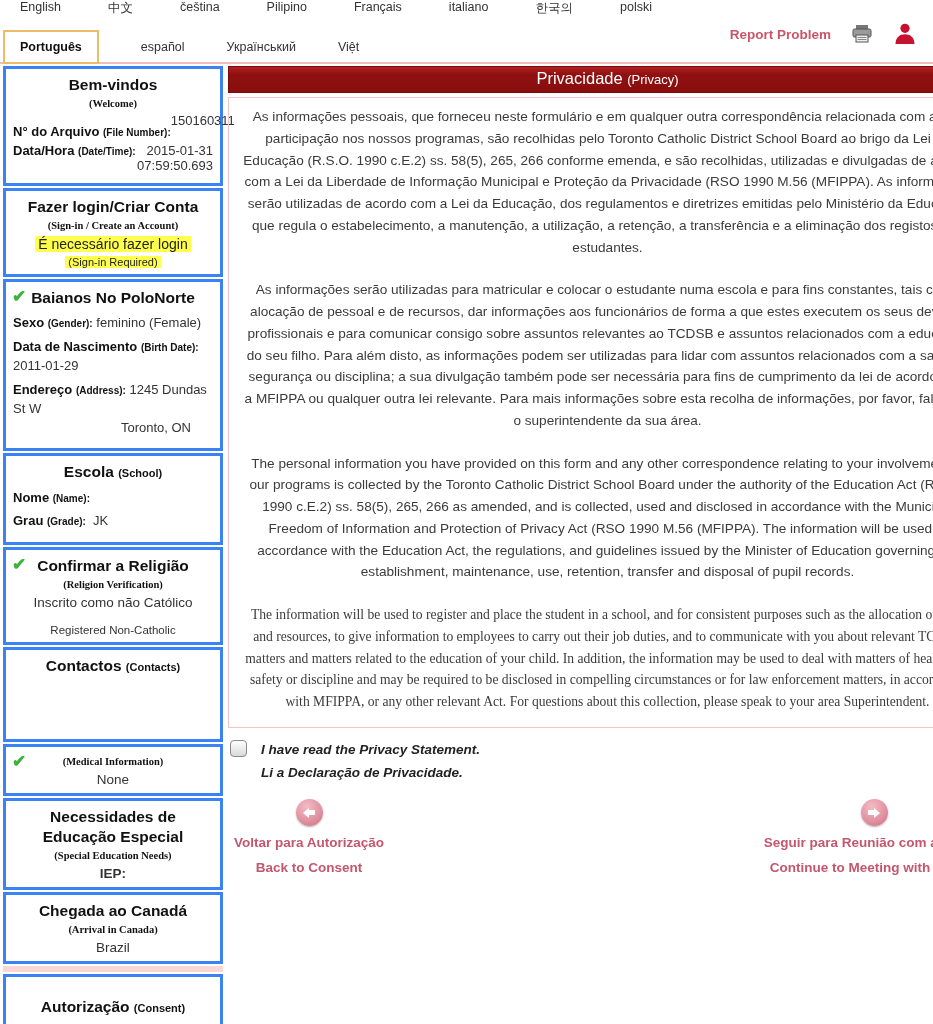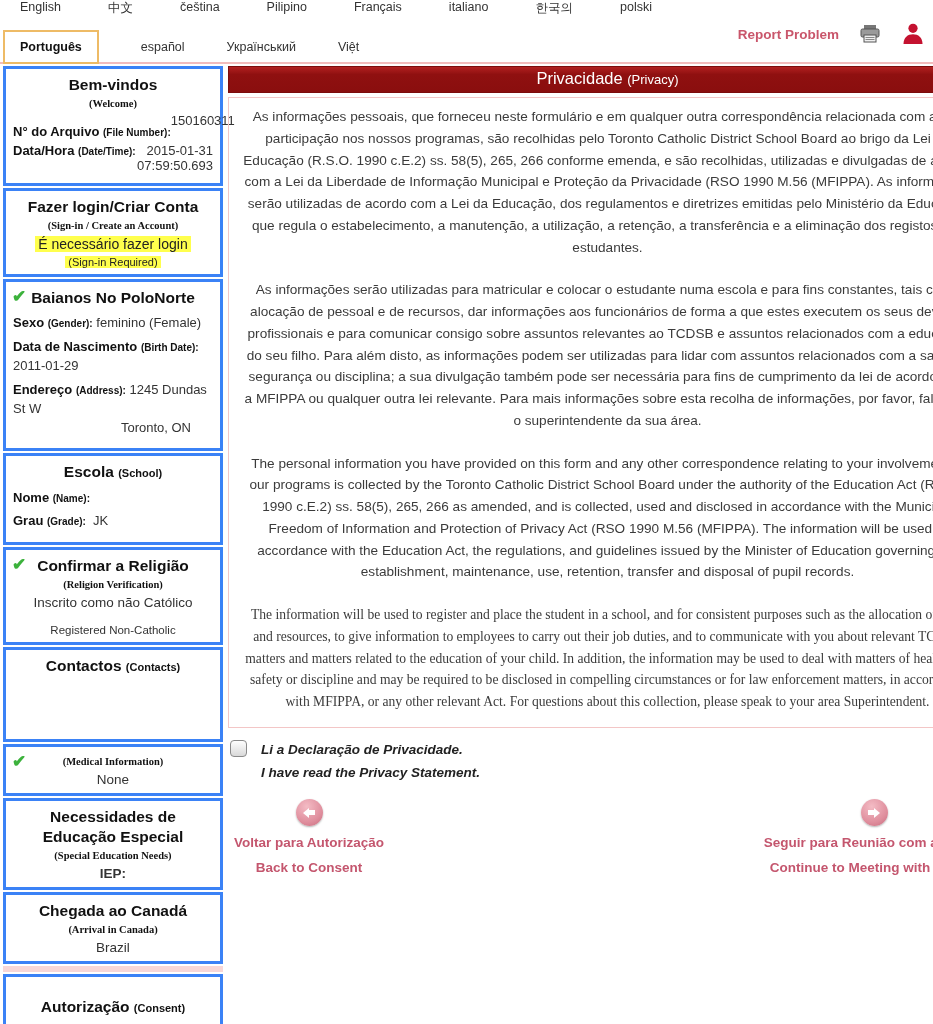--- a/index.html
+++ b/index.html
@@ -6,21 +6,21 @@
   body{
     width:933px;height:1024px;position:relative;overflow:hidden;
     background:#fff;font-family:"Liberation Sans", sans-serif;color:#222;
   }
   
   .topbar{position:relative;height:62px;background:#fff;border-bottom:2px solid #f3bcbc;}
   .row1{position:absolute;top:0;left:20px;display:flex;gap:47px;font-size:12.5px;color:#333;}
   .row2{position:absolute;top:30px;left:3px;display:flex;gap:42px;align-items:center;font-size:12.5px;color:#333;}
   .lang{cursor:pointer;white-space:nowrap;}
   .lang.selected{border:2px solid #eebb66;padding:8px 15px;font-weight:700;background:#fff;color:#111;}
-  .top-actions{position:absolute;right:8px;top:22px;display:flex;align-items:center;gap:20px;}
+  .top-actions{position:absolute;right:16px;top:22px;display:flex;align-items:center;gap:20px;}
   .report{font-weight:700;font-size:13.5px;color:#c9566b;cursor:pointer;}
   .icon-btn{display:inline-flex;cursor:pointer;}
   
   .sidebar{position:absolute;left:3px;top:66px;width:220px;}
   .sec{position:relative;background:#fff;border:3px solid #3b82f6;margin-bottom:2px;
        text-align:center;padding:6px 7px;box-sizing:border-box;cursor:pointer;}
   .sec-title{font-size:15.5px;font-weight:700;color:#111;line-height:1.3;}
   .sub-inline{font-size:11px;font-weight:700;}
   .sub-block{display:block;font-size:10.5px;font-weight:700;margin-top:3px;color:#111;font-family:Liberation Serif, serif;}
   .check{position:absolute;left:6px;top:4px;color:#3cb23c;font-size:17px;font-weight:700;}
@@ -201,22 +201,22 @@
   <div class="content-box">
     <p>As informações pessoais, que forneceu neste formulário e em qualquer outra correspondência relacionada com a sua participação nos nossos programas, são recolhidas pelo Toronto Catholic District School Board ao brigo da Lei da Educação (R.S.O. 1990 c.E.2) ss. 58(5), 265, 266 conforme emenda, e são recolhidas, utilizadas e divulgadas de acordo com a Lei da Liberdade de Informação Municipal e Proteção da Privacidade (RSO 1990 M.56 (MFIPPA). As informações serão utilizadas de acordo com a Lei da Educação, dos regulamentos e diretrizes emitidas pelo Ministério da Educação que regula o estabelecimento, a manutenção, a utilização, a retenção, a transferência e a eliminação dos registos dos estudantes.</p>
     <p>As informações serão utilizadas para matricular e colocar o estudante numa escola e para fins constantes, tais como alocação de pessoal e de recursos, dar informações aos funcionários de forma a que estes executem os seus deveres profissionais e para comunicar consigo sobre assuntos relevantes ao TCDSB e assuntos relacionados com a educação do seu filho. Para além disto, as informações podem ser utilizadas para lidar com assuntos relacionados com a saúde e segurança ou disciplina; a sua divulgação também pode ser necessária para fins de cumprimento da lei de acordo com a MFIPPA ou qualquer outra lei relevante. Para mais informações sobre esta recolha de informações, por favor, fale com o superintendente da sua área.</p>
     <p>The personal information you have provided on this form and any other correspondence relating to your involvement in our programs is collected by the Toronto Catholic District School Board under the authority of the Education Act (R.S.O. 1990 c.E.2) ss. 58(5), 265, 266 as amended, and is collected, used and disclosed in accordance with the Municipal Freedom of Information and Protection of Privacy Act (RSO 1990 M.56 (MFIPPA). The information will be used in accordance with the Education Act, the regulations, and guidelines issued by the Minister of Education governing the establishment, maintenance, use, retention, transfer and disposal of pupil records.</p>
     <p>The information will be used to register and place the student in a school, and for consistent purposes such as the allocation of staff and resources, to give information to employees to carry out their job duties, and to communicate with you about relevant TCDSB matters and matters related to the education of your child. In addition, the information may be used to deal with matters of health and safety or discipline and may be required to be disclosed in compelling circumstances or for law enforcement matters, in accordance with MFIPPA, or any other relevant Act. For questions about this collection, please speak to your area Superintendent.</p>
   </div>
 
   <div class="ack">
     <div class="checkbox" role="checkbox" aria-checked="false"></div>
     <div class="ack-labels">
+      <div>I have read the Privacy Statement.</div>
       <div>Li a Declaração de Privacidade.</div>
-      <div>I have read the Privacy Statement.</div>
     </div>
   </div>
 
   <div class="navrow">
     <div class="navgrp left">
       <div class="nav-circle">
         <span class="arrow flip">
             <span class="bar"></span>
             <span class="head"></span>
           </span>

